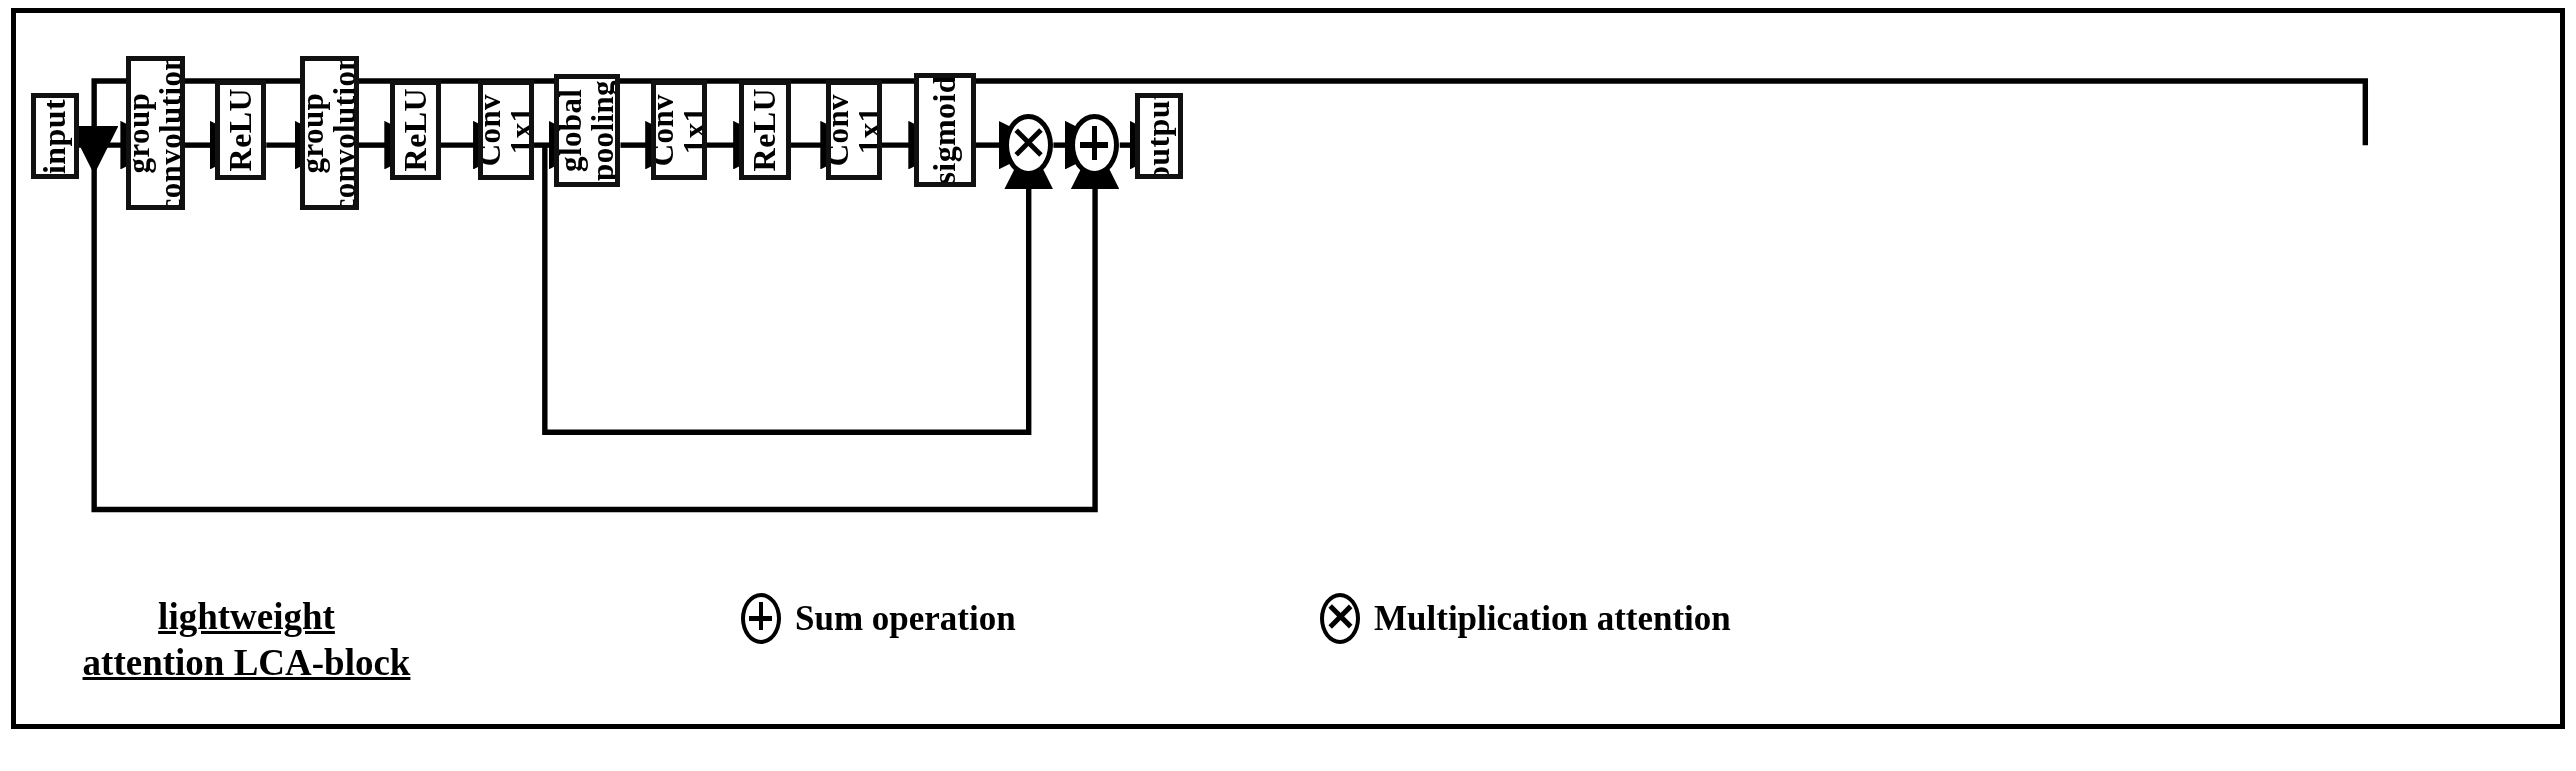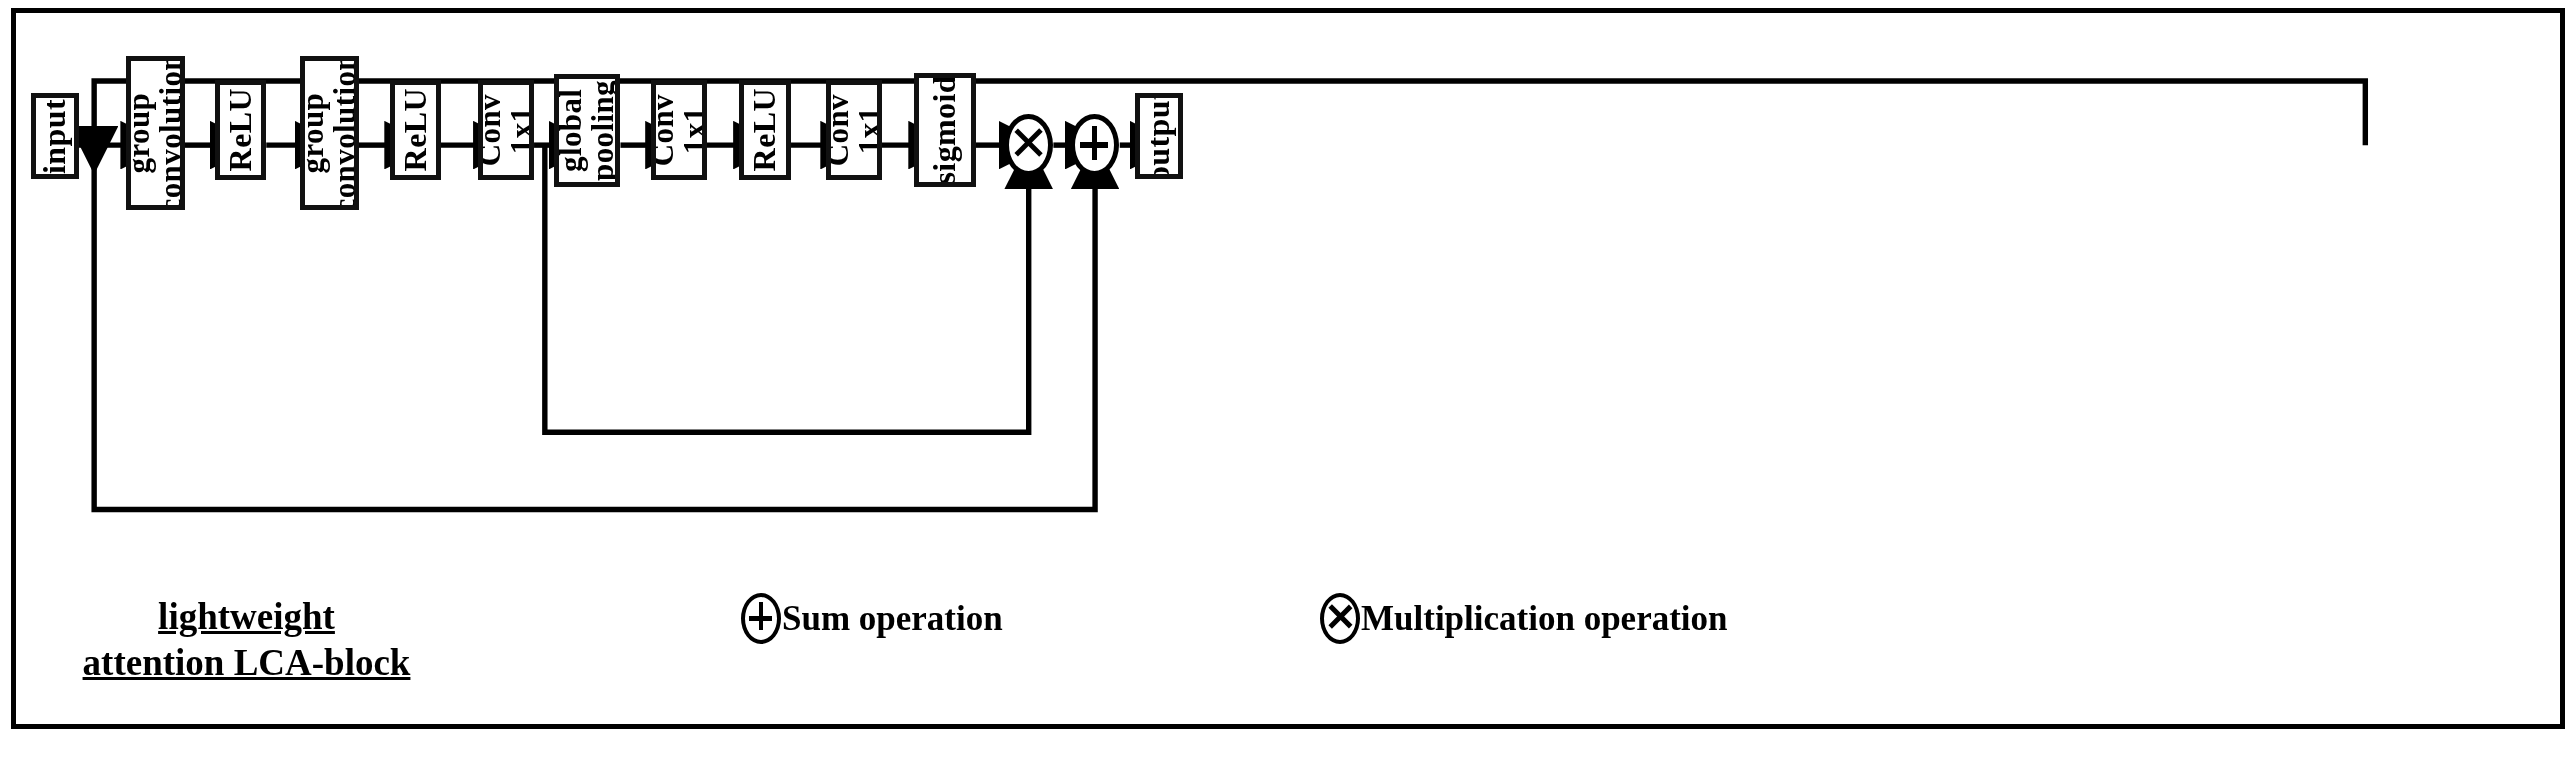--- a/index.html
+++ b/index.html
@@ -76,21 +76,21 @@
     color:#000;
     text-align:center;
     white-space:pre-line;
     font-family:"Liberation Serif", serif;
     text-decoration:underline;
   }
   .legend-item{
     position:absolute;
     display:flex;
     align-items:center;
-    gap:1px;
+    gap:14px;
     justify-content:space-between;
   }
   .legend-item .lbl{
     font-weight:700;font-size:35px;color:#000;white-space:nowrap;
     font-family:"Liberation Serif", serif;
   }
   .legend-op{
     position:relative;
     width:40px;height:51px;
     box-sizing:border-box;
@@ -222,17 +222,17 @@
   <div class="legend-caption" style="left:46px;top:594px;width:401px;">lightweight
 attention LCA-block</div>
 
   <div class="legend-item" style="left:741px;top:593px;">
     <span class="legend-op plus"></span>
     <span class="lbl">Sum operation</span>
   </div>
 
   <div class="legend-item" style="left:1320px;top:593px;">
     <span class="legend-op times"></span>
-    <span class="lbl">Multiplication operation</span>
+    <span class="lbl">Multiplication attention</span>
   </div>
 
 </div>
 
 
 </body></html>

